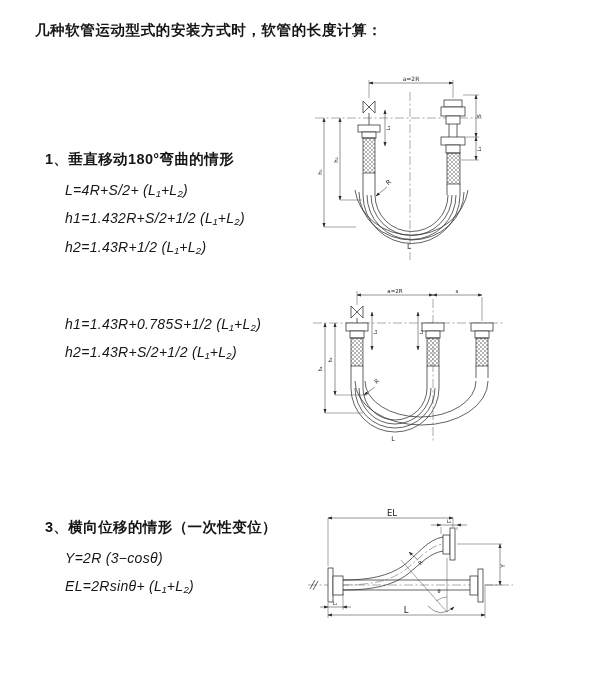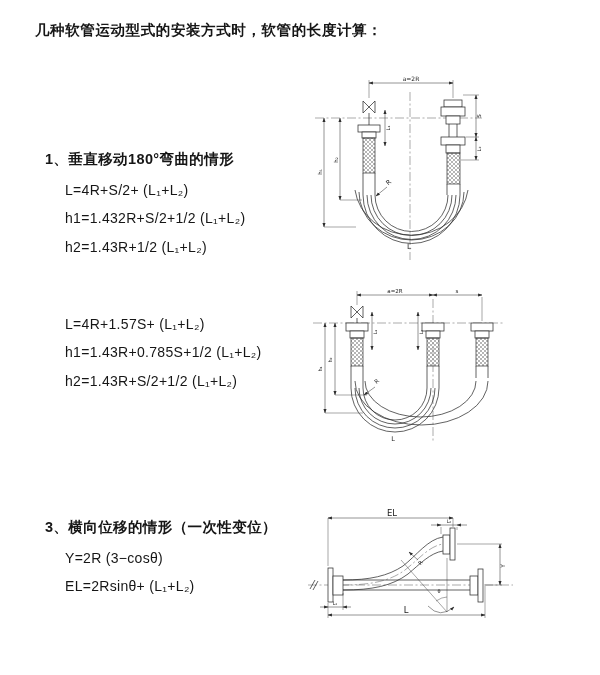--- a/index.html
+++ b/index.html
@@ -8,21 +8,21 @@
     font-family:"Liberation Sans","DejaVu Sans",sans-serif;color:#161616;
   }
   .page-title{
     position:absolute;left:35px;top:21px;font-size:14.5px;font-weight:700;
     letter-spacing:.6px;white-space:nowrap;text-align:center;
   }
   .section{position:absolute;left:45px;}
   .sec-heading{font-size:14.5px;font-weight:700;letter-spacing:.4px;white-space:nowrap;}
   .formula{
     font-size:14px;font-weight:500;letter-spacing:.3px;margin-top:12.5px;
-    padding-left:20px;white-space:nowrap;
+    padding-left:20px;white-space:nowrap;font-style:italic;
   }
   .diag{position:absolute;}
   .diag svg{display:block;}
   
   .ln{stroke:#2e2e2e;stroke-width:.75;fill:none;}
   .fit{stroke:#2e2e2e;stroke-width:.75;fill:#ffffff;}
   .braid{stroke:#2e2e2e;stroke-width:.7;fill:url(#braidpat);}
   .cl{stroke:#555;stroke-width:.5;fill:none;stroke-dasharray:9 2.5 2 2.5;}
   .dim{stroke:#3a3a3a;stroke-width:.55;fill:none;}
   .ext{stroke:#3a3a3a;stroke-width:.45;fill:none;}
@@ -34,21 +34,20 @@
 <div class="page-title">几种软管运动型式的安装方式时，软管的长度计算：</div>
 
 <div class="section" style="top:108px;margin-top:42px;">
   <div class="sec-heading">1、垂直移动180°弯曲的情形</div>
   <div class="formula">L=4R+S/2+ (L₁+L₂)</div>
   <div class="formula">h1=1.432R+S/2+1/2 (L₁+L₂)</div>
   <div class="formula">h2=1.43R+1/2 (L₁+L₂)</div>
 </div>
 
 <div class="section" style="top:303px;">
-  <div class="formula">L=4R+1.57S+ (L₁+L₂)</div>
   <div class="formula">h1=1.43R+0.785S+1/2 (L₁+L₂)</div>
   <div class="formula">h2=1.43R+S/2+1/2 (L₁+L₂)</div>
 </div>
 
 <div class="section" style="top:518px;">
   <div class="sec-heading">3、横向位移的情形（一次性变位）</div>
   <div class="formula">Y=2R (3−cosθ)</div>
   <div class="formula">EL=2Rsinθ+ (L₁+L₂)</div>
 </div>
 

